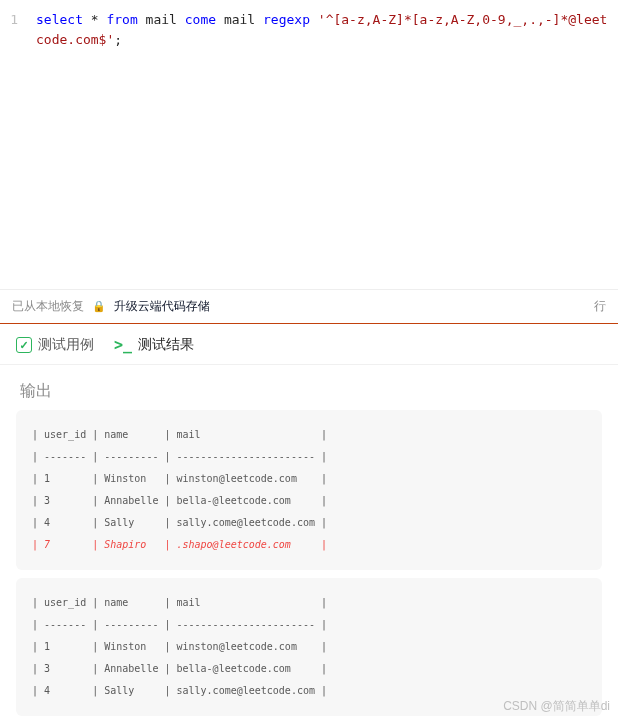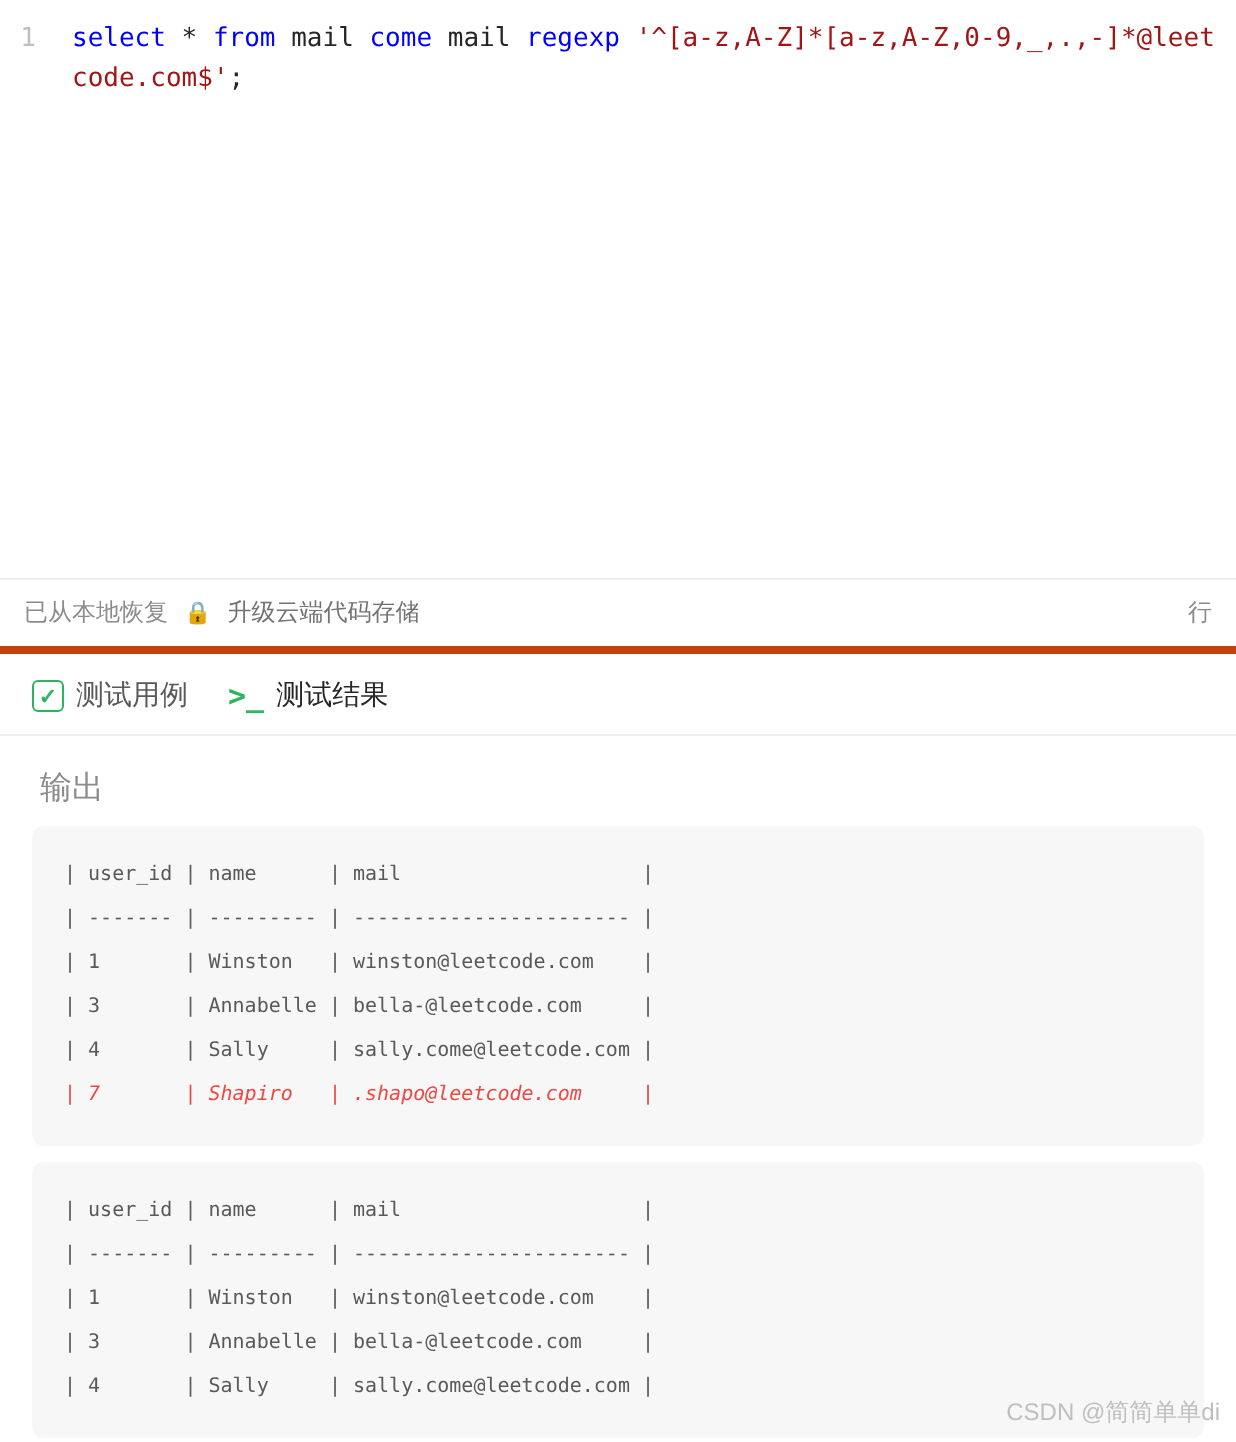--- a/index.html
+++ b/index.html
@@ -7,24 +7,24 @@
     
     .editor { border-bottom: 1px solid #eee; padding: 10px 0 6px 0; min-height: 290px; }
     .code-line { display: flex; font-family: "Consolas", "Monaco", monospace; font-size: 13px; line-height: 20px; }
     .line-num { width: 28px; text-align: right; padding-right: 10px; color: #bfbfbf; user-select: none; }
     .code-content { flex: 1; white-space: pre-wrap; word-break: break-all; padding-right: 10px; padding-left: 8px; }
     .kw { color: #0000ff; }
     .op { color: #262626; }
     .ident { color: #262626; }
     .str { color: #a31515; }
     
-    .status-bar { display: flex; justify-content: space-between; align-items: center; padding: 8px 12px; font-size: 12px; color: #8c8c8c; border-bottom: 4px solid #c2410c; }
+    .status-bar { display: flex; justify-content: space-between; align-items: center; padding: 8px 12px; font-size: 12px; color: #8c8c8c; border-bottom: 1px solid #c2410c; }
     .status-left { display: flex; align-items: center; gap: 8px; }
     .lock-icon { color: #ffa116; font-size: 11px; }
-    .upgrade-link { color: #737373; }
+    .upgrade-link { color: #0f172a; }
     
     .tabs { display: flex; gap: 20px; padding: 12px 16px 10px 16px; border-bottom: 1px solid #f0f0f0; align-items: center; }
     .tab { display: flex; align-items: center; gap: 6px; font-size: 14px; color: #595959; }
     .tab-active { color: #262626; }
     .check-icon { width: 16px; height: 16px; border: 1.8px solid #2db55d; border-radius: 3px; display: inline-flex; align-items: center; justify-content: center; color: #2db55d; font-size: 11px; font-weight: bold; }
     .prompt-icon { color: #2db55d; font-weight: bold; font-family: monospace; font-size: 15px; }
     
     .results { padding: 8px 16px 12px 16px; }
     .section-label { font-size: 16px; color: #8c8c8c; margin: 8px 0 8px 4px; }
     .result-block { background: #f7f7f7; border-radius: 6px; padding: 14px 16px; font-family: "Consolas", "Monaco", monospace; font-size: 10px; line-height: 22px; color: #595959; white-space: pre; overflow-x: auto; margin-bottom: 8px; }

